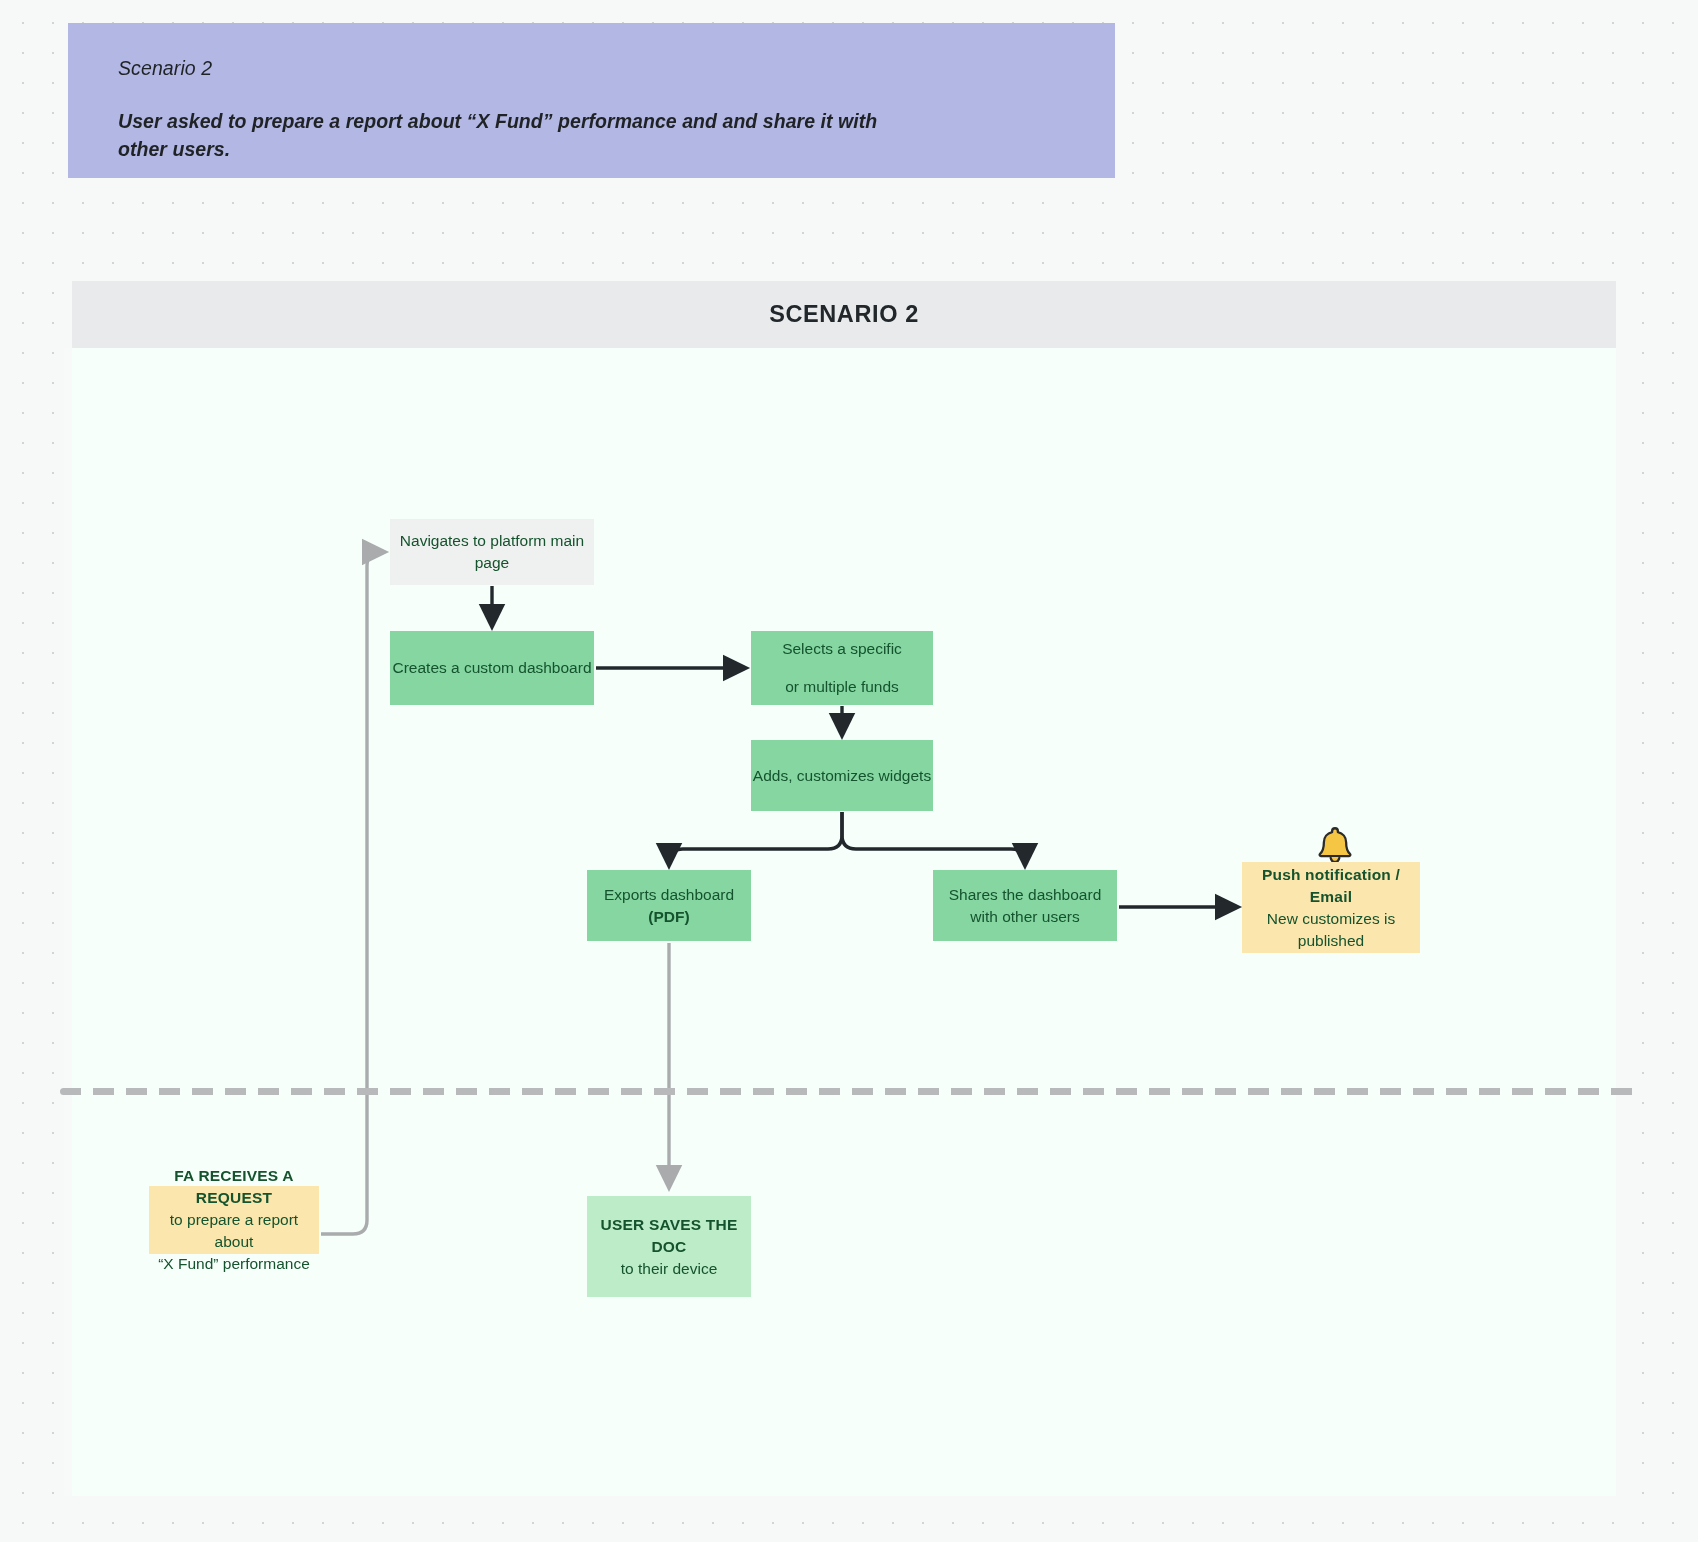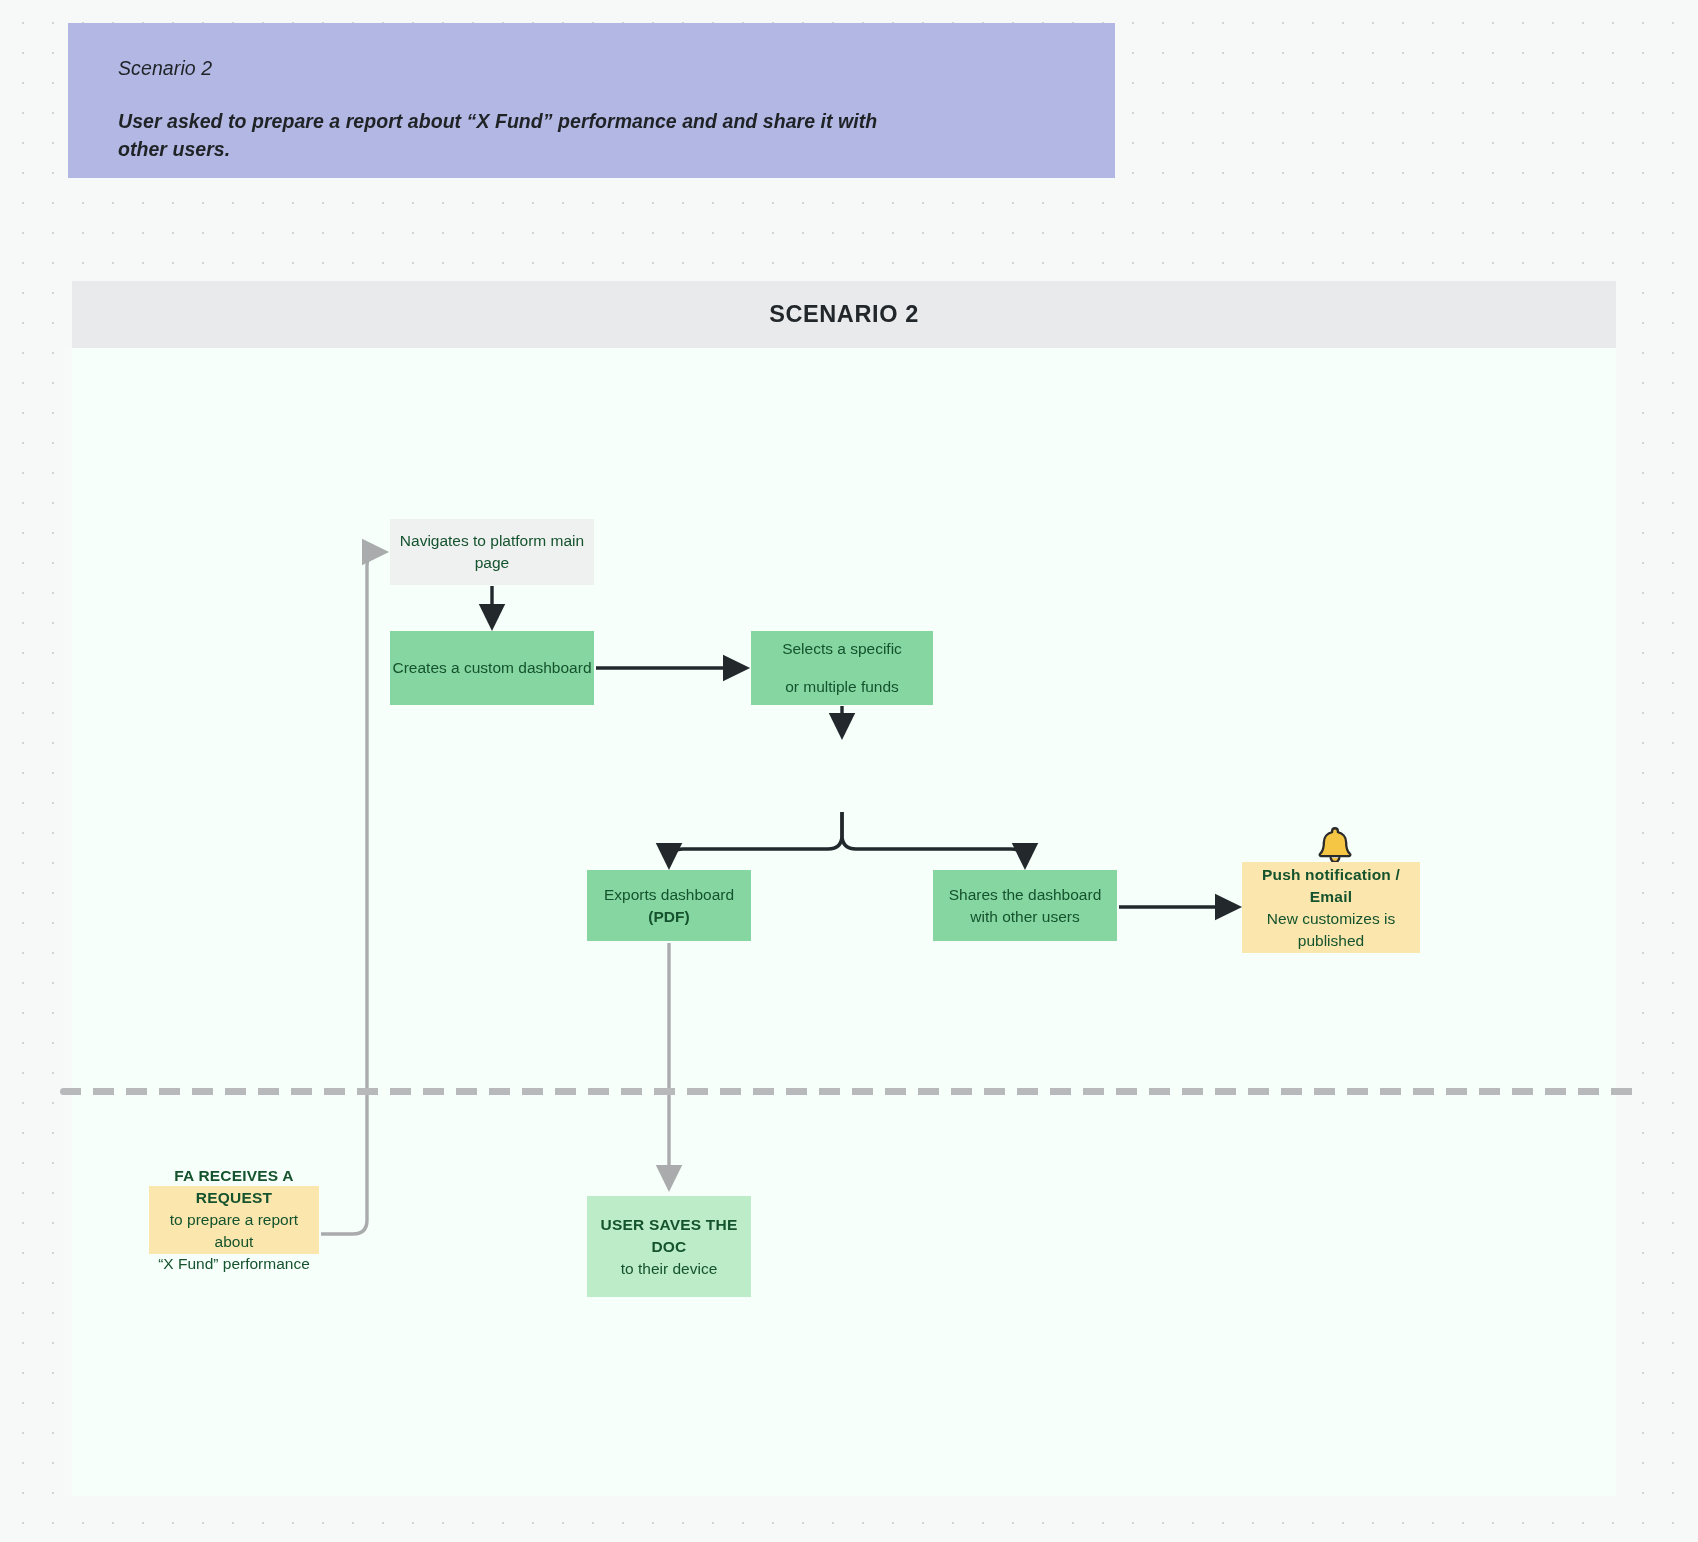--- a/index.html
+++ b/index.html
@@ -204,20 +204,23 @@
 
     <div class="node node-green" id="node-creates">
       <span class="ln">Creates a custom dashboard</span>
     </div>
 
     <div class="node node-green" id="node-selects">
       <span class="ln">Selects a specific</span>
       <span class="ln">or multiple funds</span>
     </div>
 
+    <div class="node node-green" id="node-widgets">
+      <span class="ln">Adds, customizes widgets</span>
+    </div>
 
     <div class="node node-green" id="node-exports">
       <span class="ln">Exports dashboard</span>
       <span class="ln bold">(PDF)</span>
     </div>
 
     <div class="node node-green" id="node-shares">
       <span class="ln">Shares the dashboard</span>
       <span class="ln">with other users</span>
     </div>

